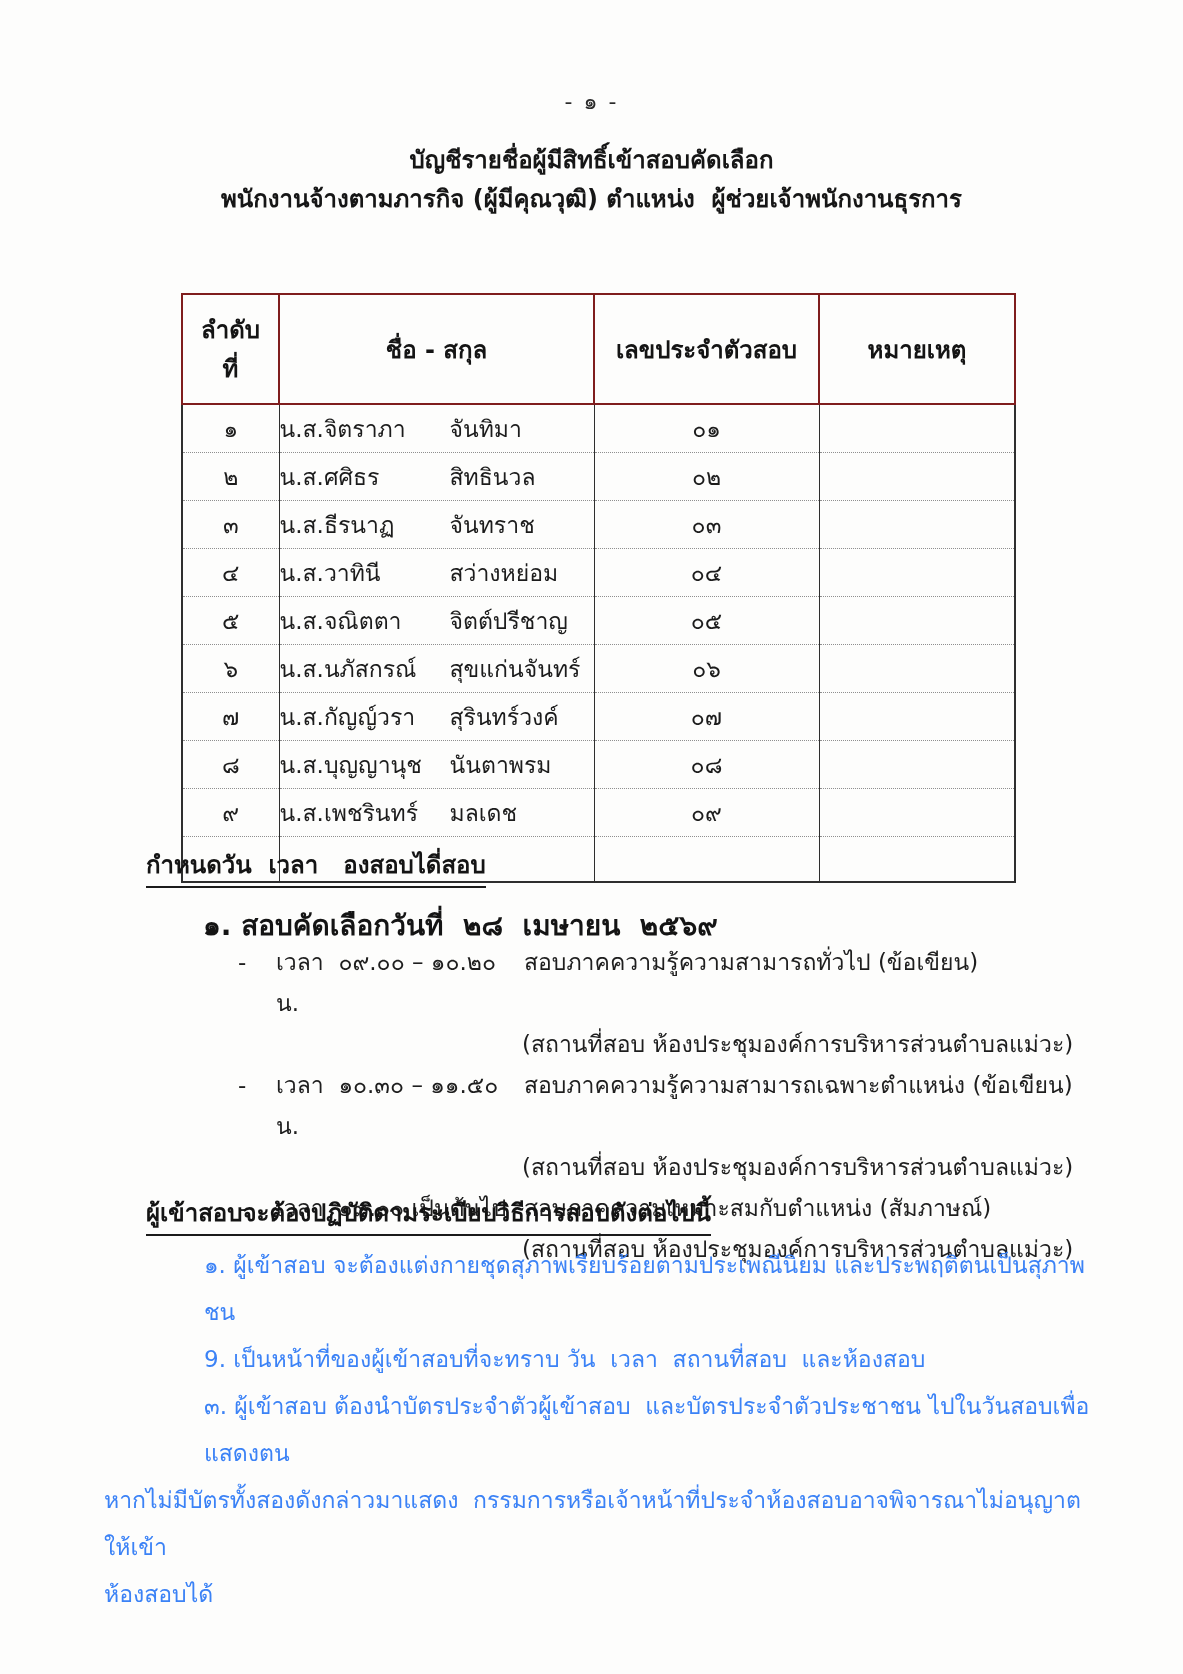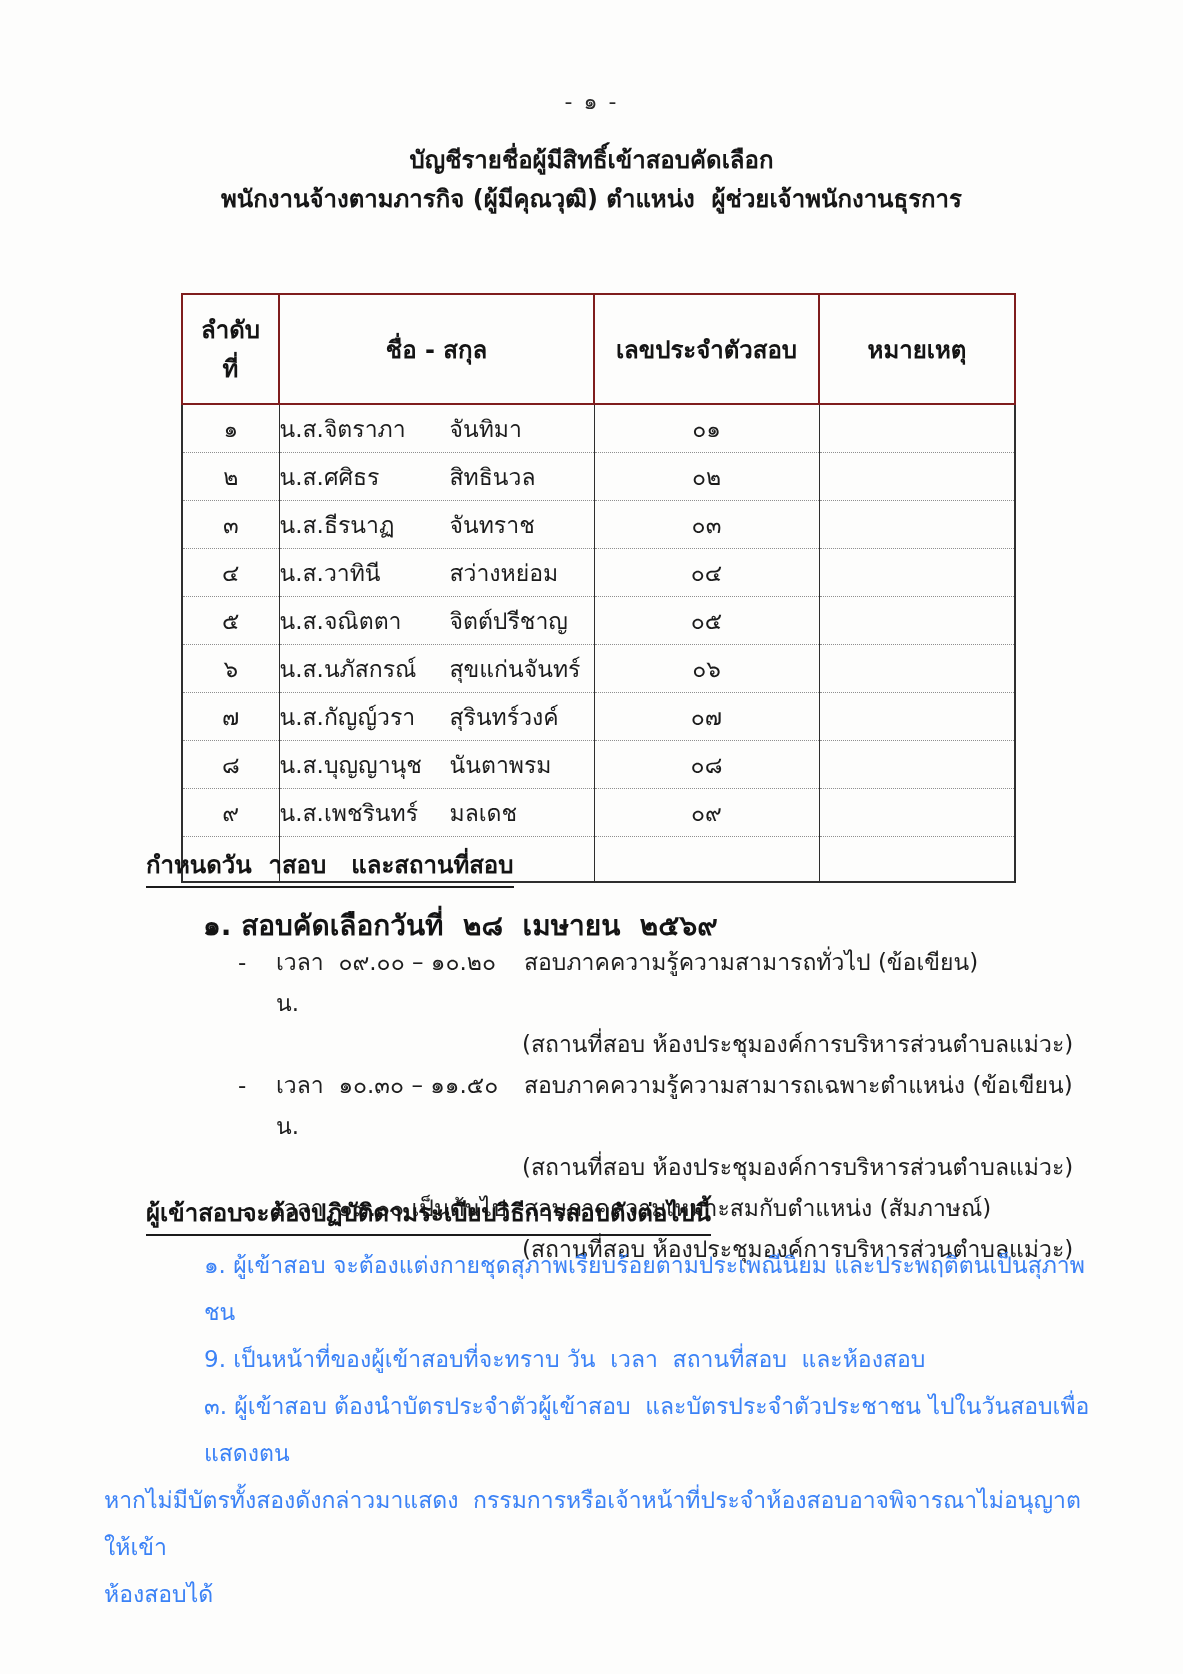--- a/index.html
+++ b/index.html
@@ -164,21 +164,21 @@
       <tr class="empty-row">
         <td></td>
         <td></td>
         <td></td>
         <td></td>
       </tr>
     </tbody>
   </table>
 
   <div class="section-heading heading-schedule">
-    <span class="ul pre">กำหนดวัน  าสอบ   และสถานที่สอบ</span>
+    <span class="ul pre">กำหนดวัน  เวลา   องสอบไดี่สอบ</span>
   </div>
 
   <div class="exam-date-line pre">๑. สอบคัดเลือกวันที่  ๒๘  เมษายน  ๒๕๖๙</div>
 
   <div class="sessions">
     <div class="session-line">
       <span class="session-dash">-</span>
       <span class="session-time pre">เวลา  ๐๙.๐๐ – ๑๐.๒๐ น.</span>
       <span class="session-desc pre">สอบภาคความรู้ความสามารถทั่วไป (ข้อเขียน)</span>
     </div>

